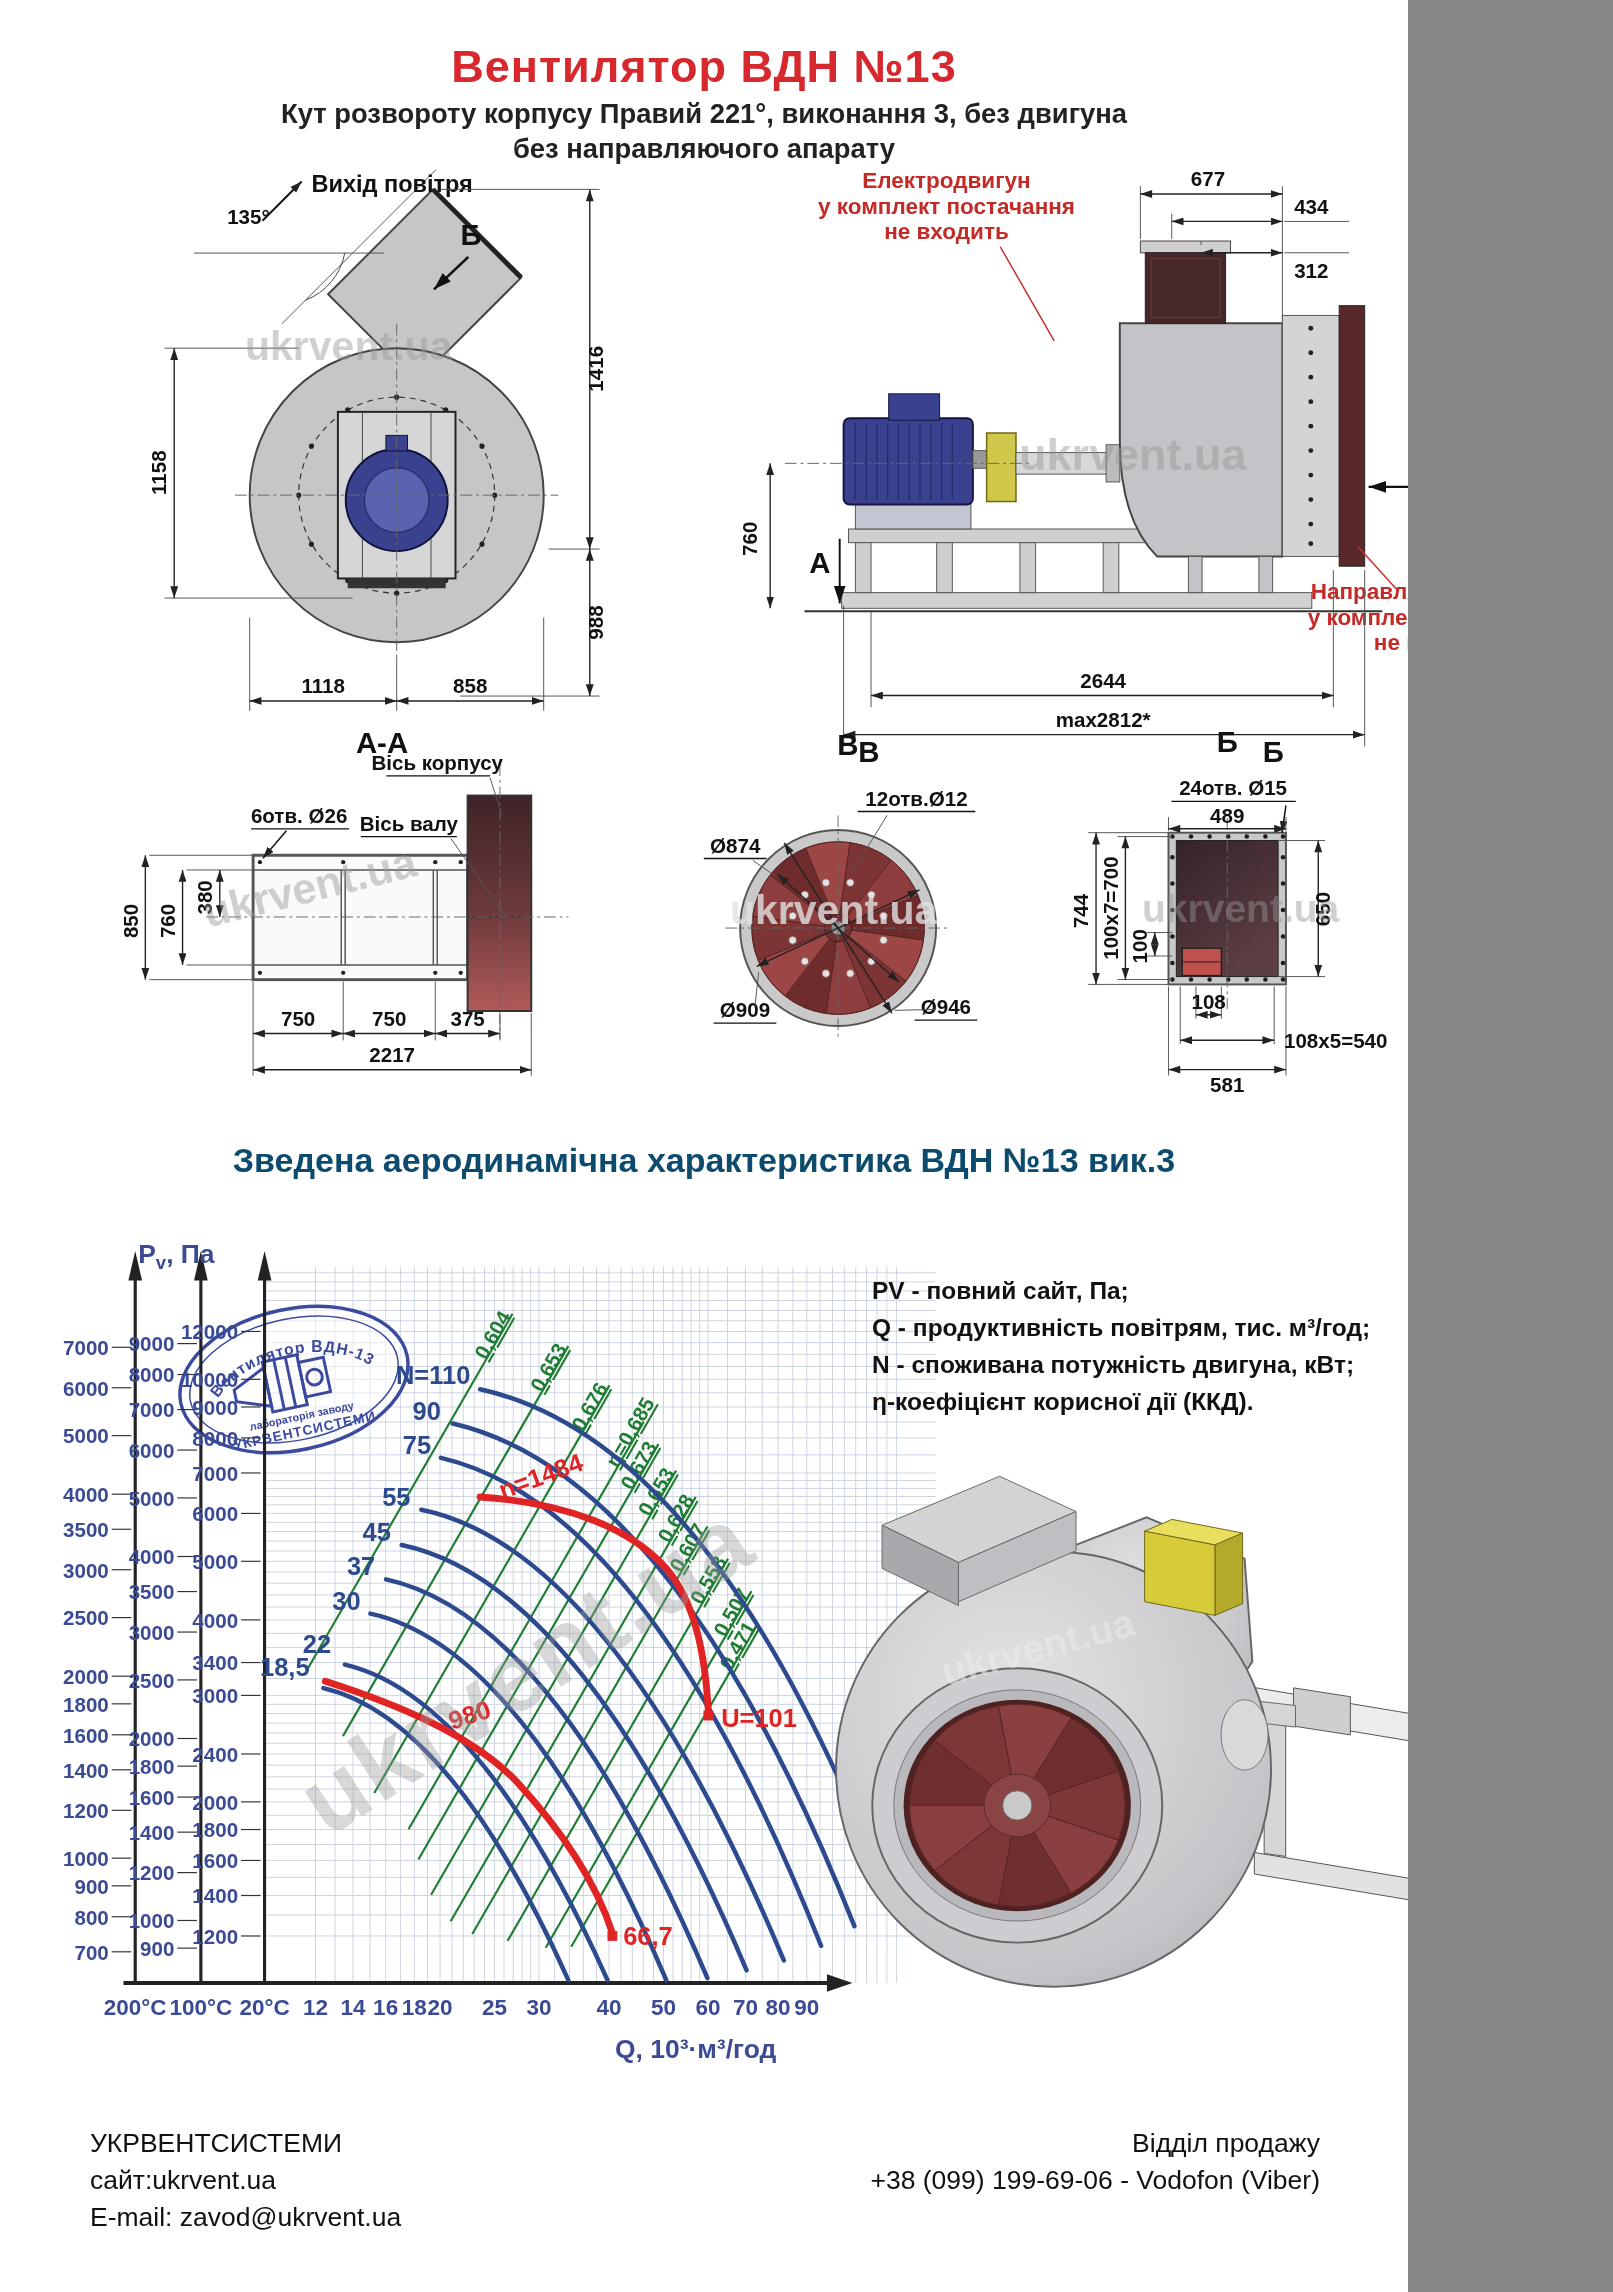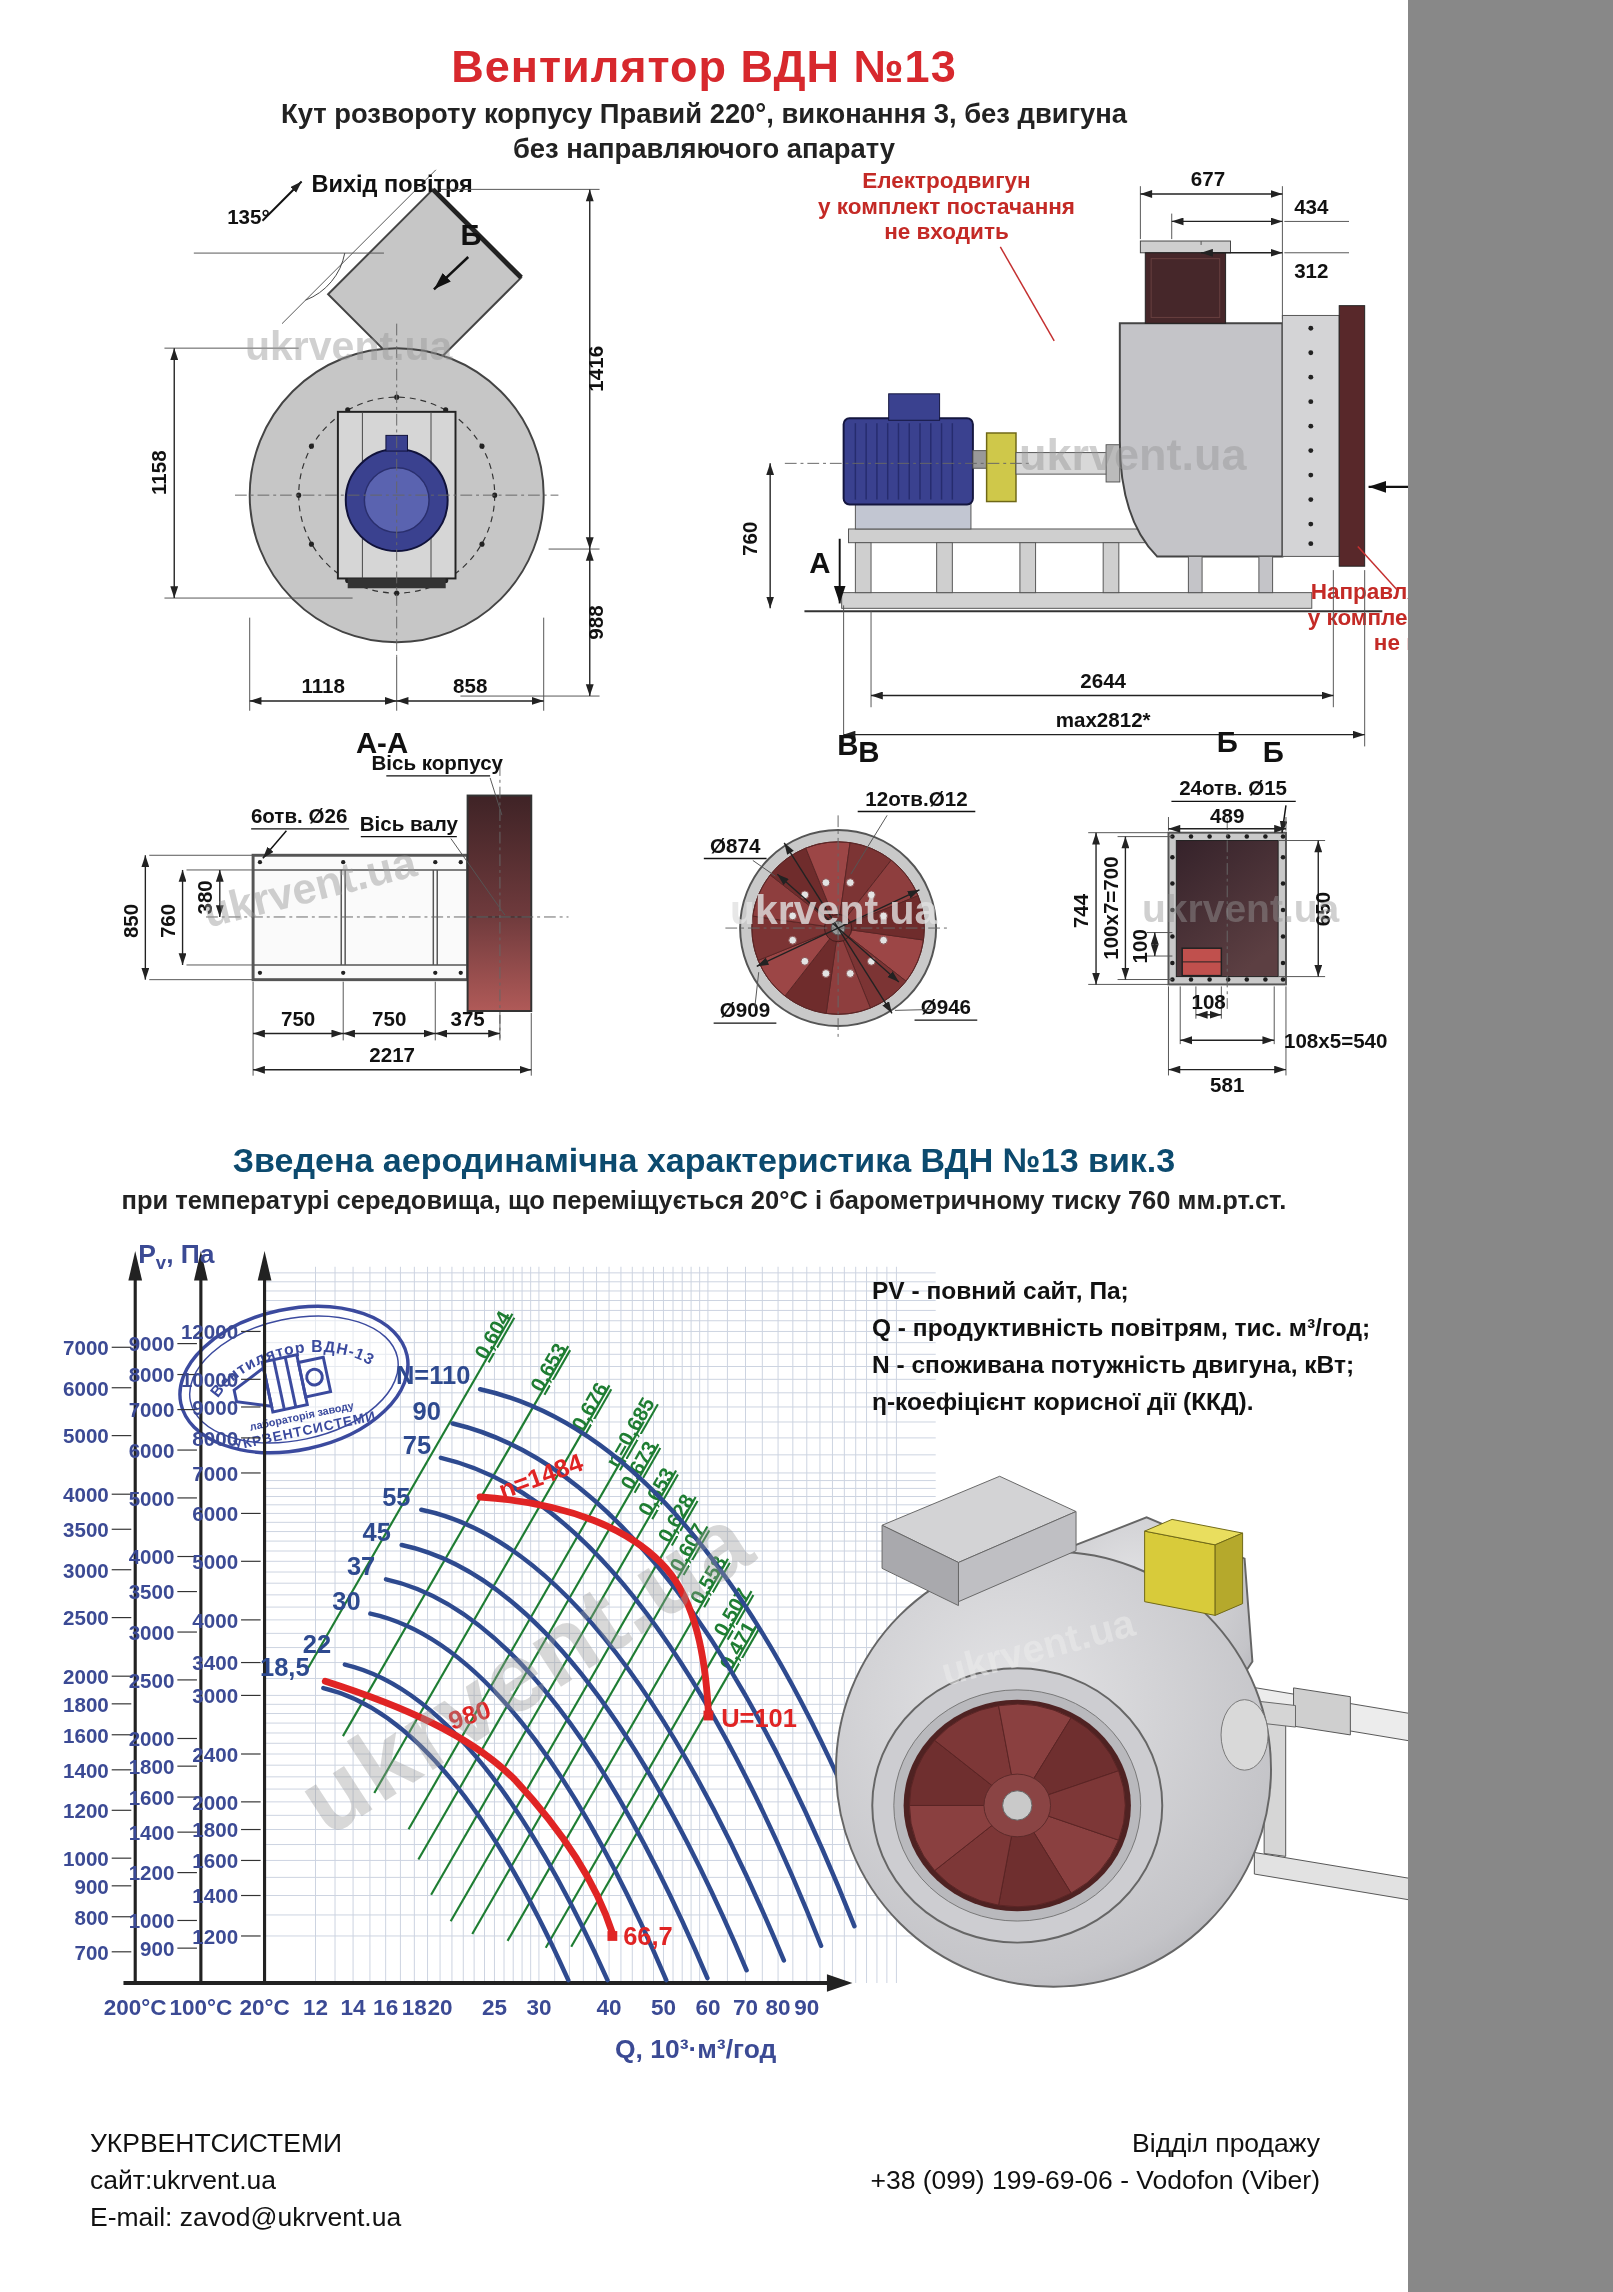--- a/index.html
+++ b/index.html
@@ -71,21 +71,21 @@
         </radialGradient>
       <linearGradient id="gradCaseSide" x1="0" y1="0" x2="0" y2="1">
         <stop offset="0" stop-color="#d8d8da"></stop>
           <stop offset="0.5" stop-color="#b9b9bd"></stop>
           <stop offset="1" stop-color="#8f8f95"></stop>
         </linearGradient>
     </defs>
   </svg>
 
   <div class="abs center title">Вентилятор ВДН №13</div>
-  <div class="abs center sub1">Кут розвороту корпусу Правий 220°, виконання 3, без двигуна</div>
+  <div class="abs center sub1">Кут розвороту корпусу Правий 221°, виконання 3, без двигуна</div>
   <div class="abs center sub2">без направляючого апарату</div>
 
   <svg class="abs" style="left:137px;top:147px" width="490" height="613" viewBox="0 0 500 625">
     <g>
       <polygon points="195,150 302,43 392,133 285,240" fill="#c6c6c6" stroke="#444" stroke-width="2"></polygon>
       <line x1="302" y1="43" x2="392" y2="133" stroke="#222" stroke-width="5"></line>
       <circle cx="265" cy="355" r="150" fill="#c6c6c6" stroke="#444" stroke-width="2"></circle>
       <circle cx="265" cy="355" r="100" fill="none" stroke="#333" stroke-width="1.2" stroke-dasharray="6 5"></circle>
       <g fill="#222">
         <circle cx="365" cy="355" r="2.6"></circle>
@@ -417,21 +417,20 @@
       <line x1="160" y1="296" x2="186" y2="296" class="dim" marker-start="url(#as)" marker-end="url(#ae)"></line>
       <text x="173" y="290" class="dtx" text-anchor="middle">108</text>
       <line x1="144" y1="322" x2="240" y2="322" class="dim" marker-start="url(#as)" marker-end="url(#ae)"></line>
       <text x="250" y="330" class="dtx">108х5=540</text>
       <line x1="132" y1="352" x2="252" y2="352" class="dim" marker-start="url(#as)" marker-end="url(#ae)"></line>
       <text x="192" y="375" class="dtx" text-anchor="middle">581</text>
     </g>
   </svg>
 
   <div class="abs center chtitle">Зведена аеродинамічна характеристика ВДН №13 вик.3</div>
-  <div class="abs center chsub">при температурі середовища, що переміщується 20°С і барометричному тиску 760 мм.рт.ст.</div>
 
   <svg id="aero-chart-svg" class="abs" style="left:49px;top:1237px" width="921" height="863" viewBox="0 0 940 880">
       <g stroke="#ccd3e0" stroke-width="1">
         <line x1="272" y1="30" x2="272" y2="761"></line>
         <line x1="291.9186868865284" y1="30" x2="291.9186868865284" y2="761"></line>
         <line x1="310.36051045834137" y1="30" x2="310.36051045834137" y2="761"></line>
         <line x1="327.5294374536163" y1="30" x2="327.5294374536163" y2="761"></line>
         <line x1="343.5898960765559" y1="30" x2="343.5898960765559" y2="761"></line>
         <line x1="358.67637796446195" y1="30" x2="358.67637796446195" y2="761"></line>
         <line x1="372.90029143890536" y1="30" x2="372.90029143890536" y2="761"></line>

